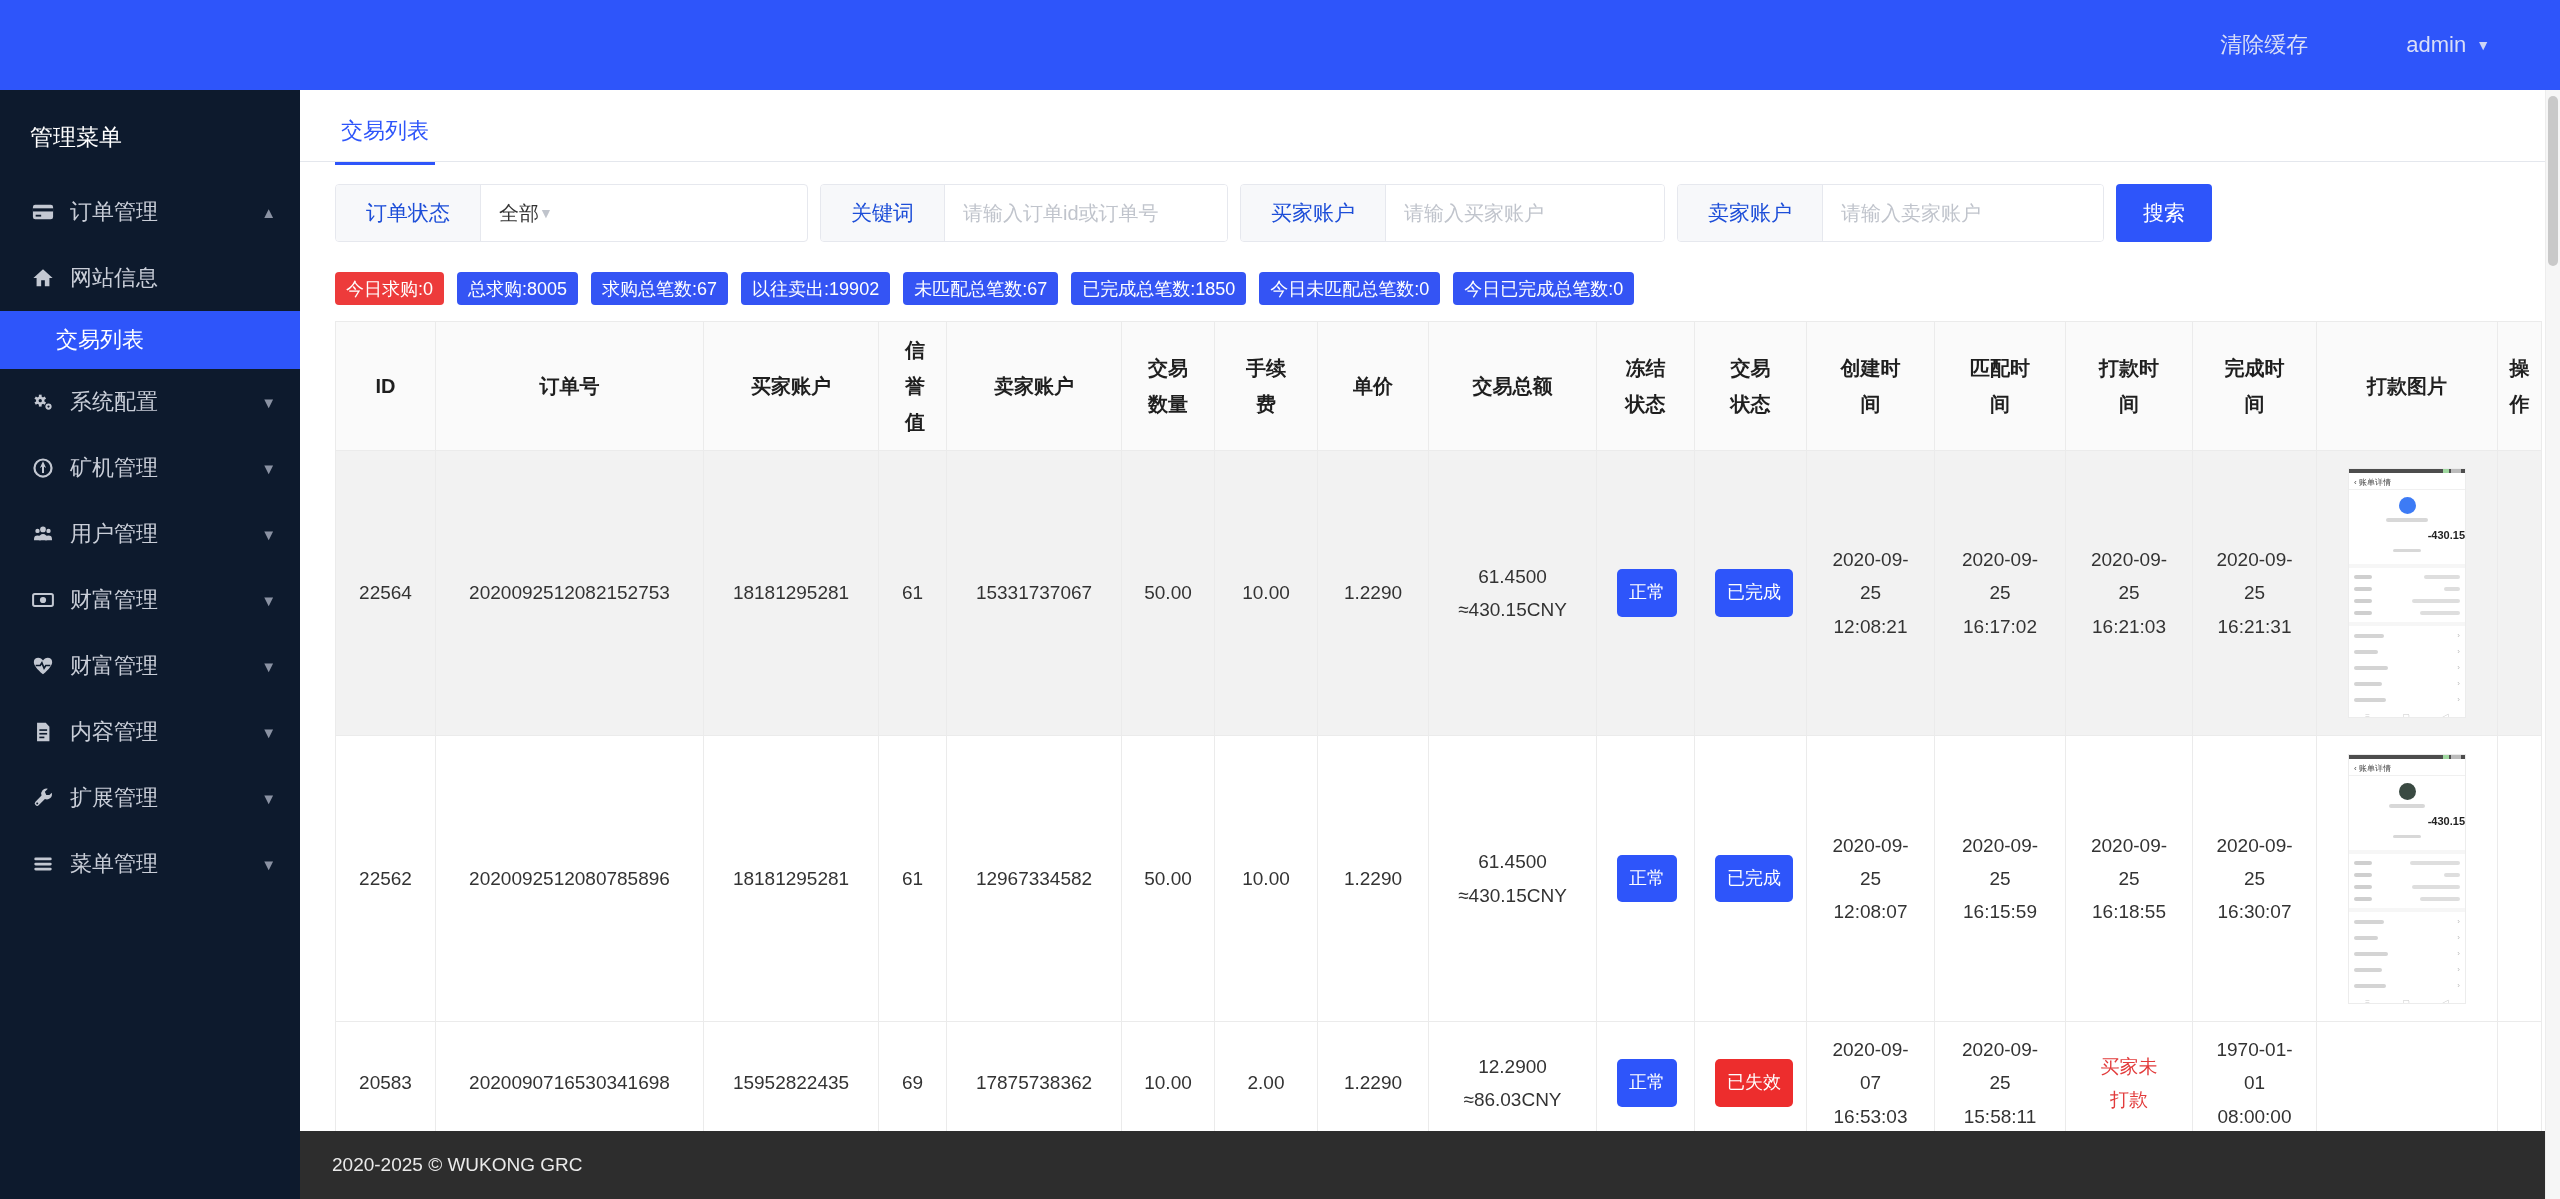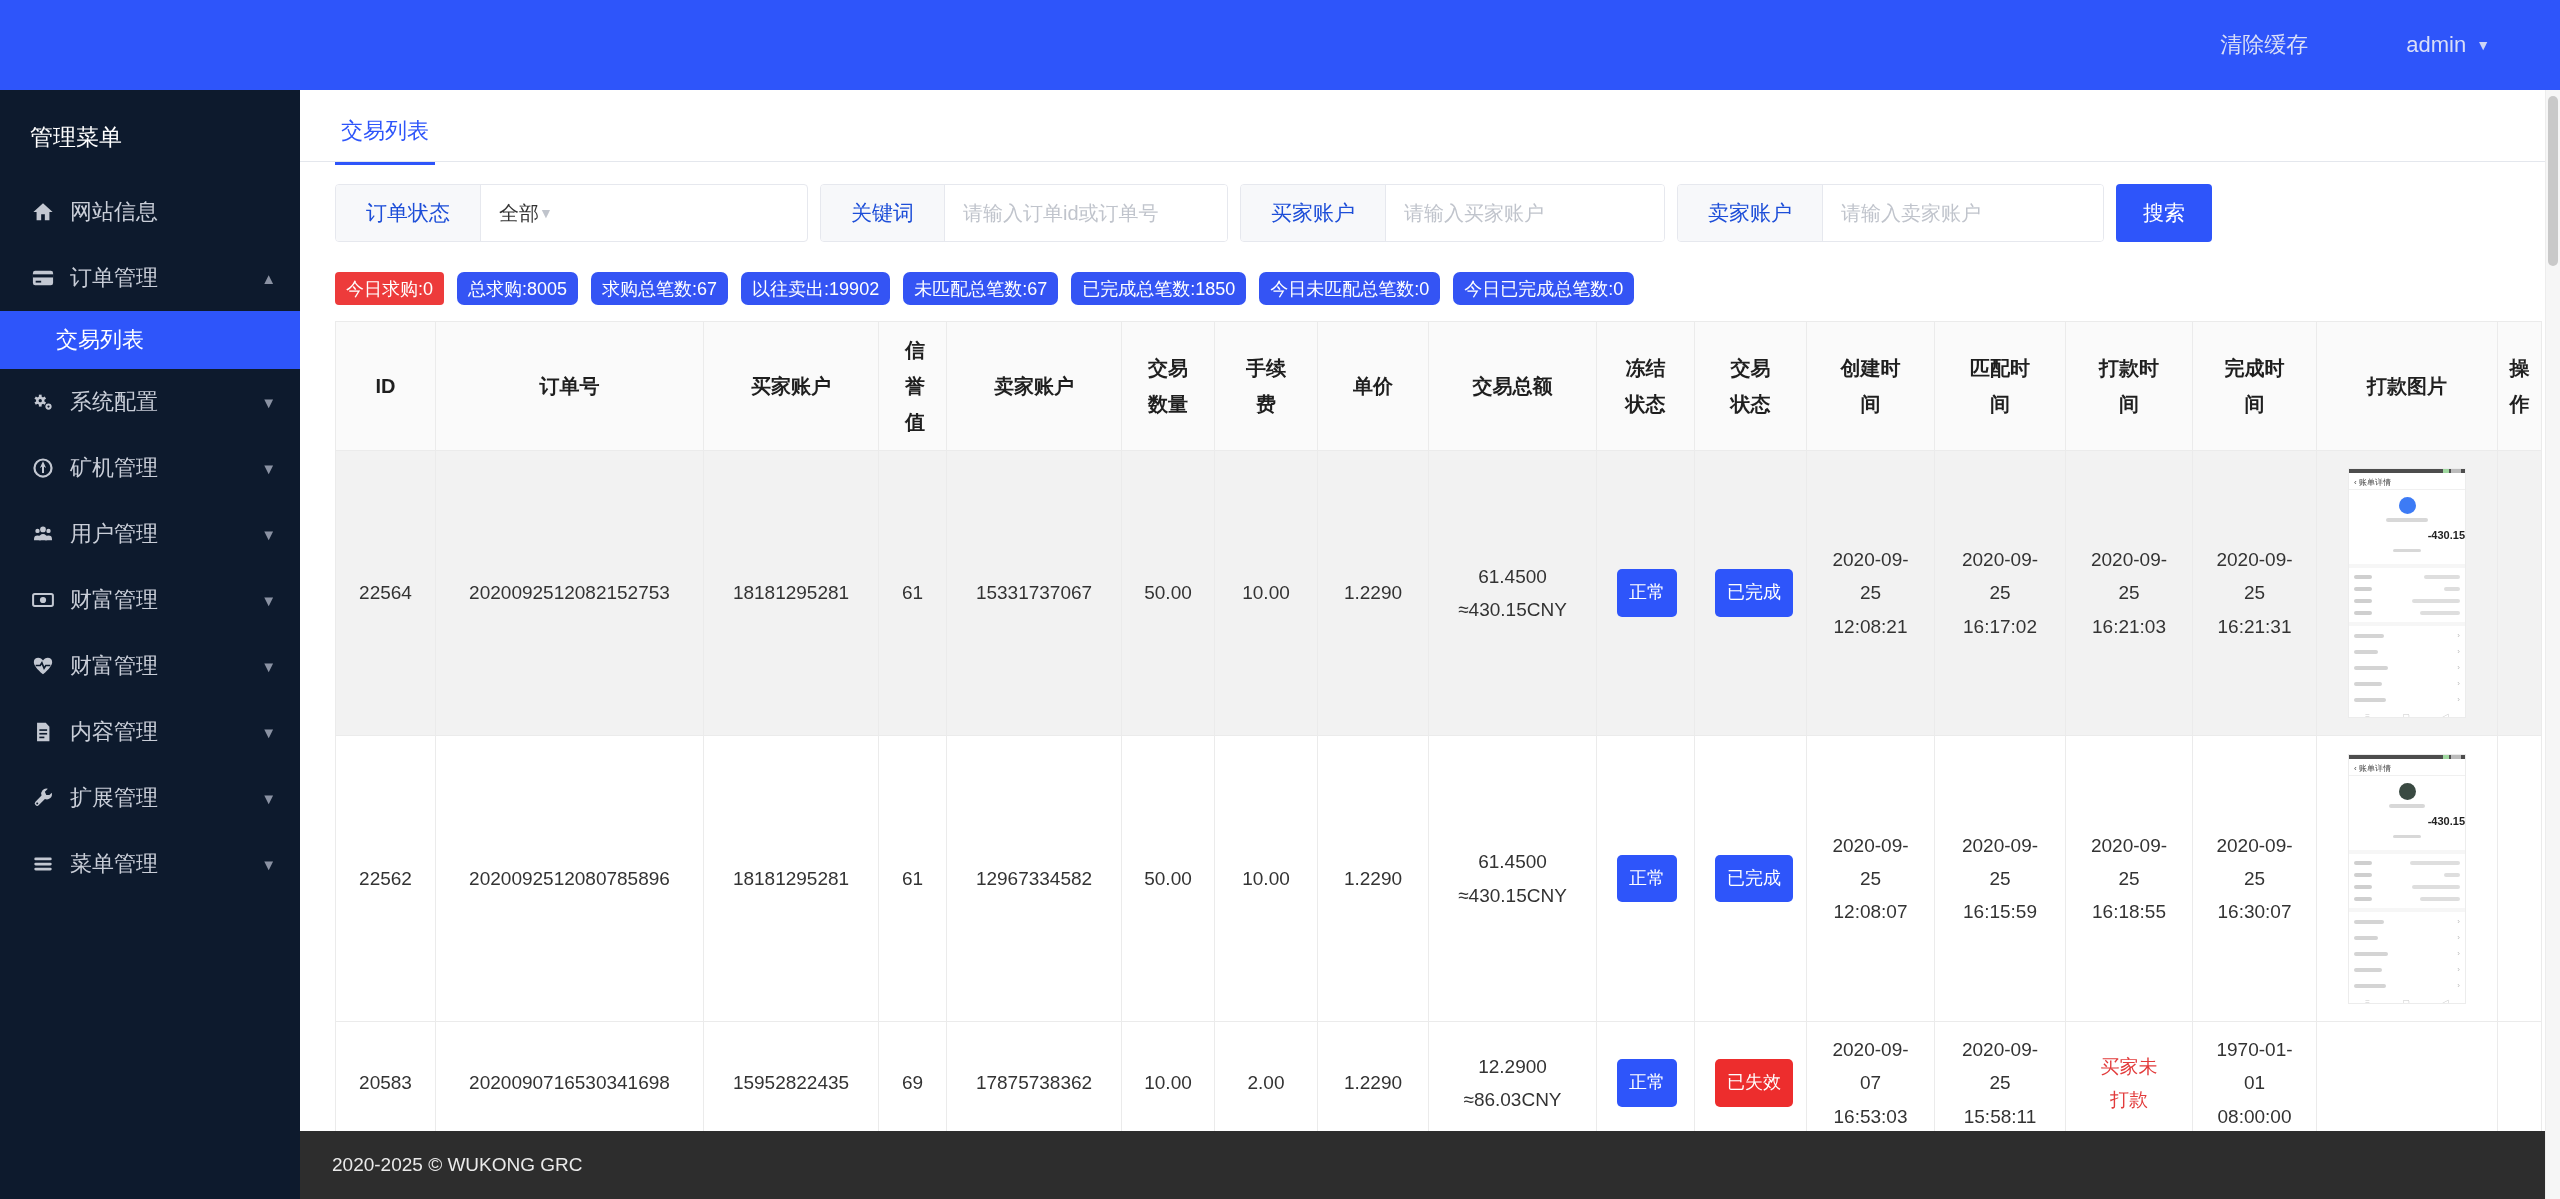--- a/index.html
+++ b/index.html
@@ -43,21 +43,21 @@
   .fselect .sel-caret { color:#c0c4cc; font-size:14px; }
   .finput { border:none; outline:none; width:282px; padding:0 18px; font-size:20px; color:#333; }
   .finput::placeholder { color:#c0c4cc; }
   .search-btn { height:58px; width:96px; background:#2e55fa; color:#fff; font-size:21px;
     border:none; border-radius:4px; cursor:pointer; }
 
   .badges { display:flex; gap:13px; margin:30px 0 0 35px; }
   .stat-badge { height:33px; display:inline-flex; align-items:center; padding:0 11px;
     border-radius:4px; color:#fff; font-size:18px; white-space:nowrap; }
   .stat-red { background:#ed3b3b; }
-  .stat-blue { background:#3454f4;border-radius:7px; }
+  .stat-blue { background:#3454f4; }
 
   
   .tbl-wrap { margin:16px 0 0 35px; }
   table { border-collapse:collapse; table-layout:fixed; width:2206px; }
   th, td { border:1px solid #ebebeb; text-align:center; vertical-align:middle; }
   th { height:114px; font-size:20px; font-weight:700; color:#1f1f1f; background:#fafafa;
     padding:10px 26px; line-height:1.8; }
   th.th-narrow { padding:10px 4px; }
   td { font-size:19px; color:#333; padding:10px 20px; line-height:1.75; }
   tr.row-a { background:#f2f2f2; }
@@ -112,37 +112,37 @@
     <span class="tb-caret">▼</span>
   </span>
 </div>
 
 <div class="sidebar">
   <div class="side-title">管理菜单</div>
 
   <div class="side-item">
     <span class="s-icon">
       <svg width="22" height="22" viewBox="0 0 24 24">
-          <path fill="#c3c8d2" d="M12 2.5 L22.5 12 H19 V21 H14 V14.5 H10 V21 H5 V12 H1.5 Z"></path>
-        </svg>
-    </span>
-    <span class="s-label">网站信息</span>
-    <span class="s-caret"></span>
-  </div>
-
-  <div class="side-item">
-    <span class="s-icon">
-      <svg width="22" height="22" viewBox="0 0 24 24">
           <rect x="1" y="4" width="22" height="16" rx="2.5" fill="#c3c8d2"></rect>
           <rect x="1" y="8" width="22" height="3.4" fill="#0d1a2d"></rect>
           <rect x="4" y="15" width="6" height="2" fill="#0d1a2d"></rect>
         </svg>
     </span>
     <span class="s-label">订单管理</span>
     <span class="s-caret">▲</span>
+  </div>
+
+  <div class="side-item">
+    <span class="s-icon">
+      <svg width="22" height="22" viewBox="0 0 24 24">
+          <path fill="#c3c8d2" d="M12 2.5 L22.5 12 H19 V21 H14 V14.5 H10 V21 H5 V12 H1.5 Z"></path>
+        </svg>
+    </span>
+    <span class="s-label">网站信息</span>
+    <span class="s-caret"></span>
   </div>
 
   <div class="side-sub">交易列表</div>
 
   <div class="side-item">
     <span class="s-icon">
       <svg width="22" height="22" viewBox="0 0 24 24">
           <g fill="#c3c8d2">
             <circle cx="9" cy="10.5" r="4.6"></circle>
           </g>

